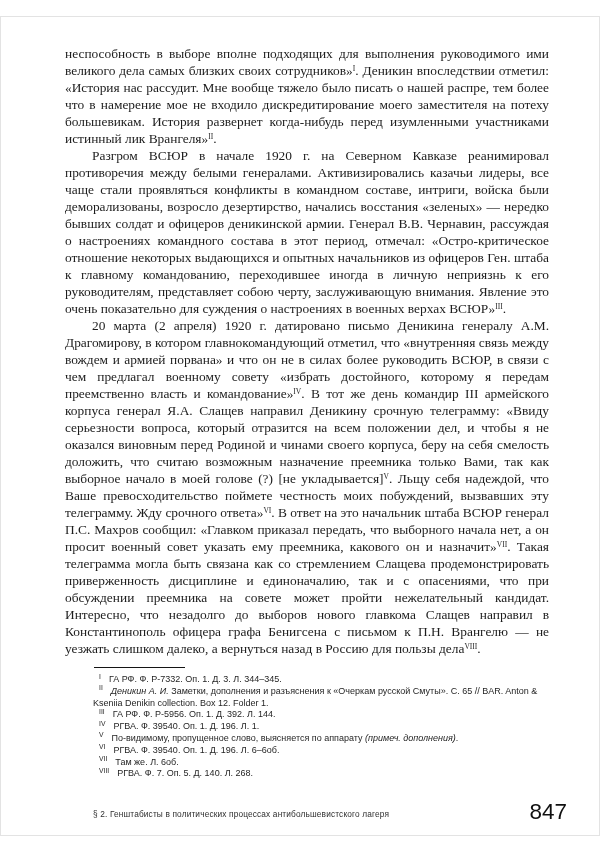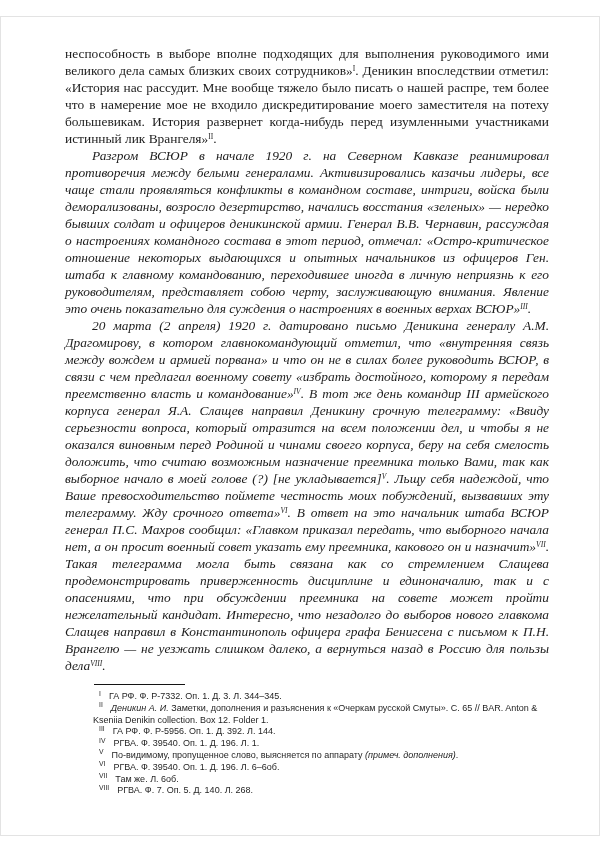--- a/index.html
+++ b/index.html
@@ -19,21 +19,21 @@
     top: 29px;
     width: 484px;
   }
   .body-text {
     color: #1c1c1c;
     font-size: 13.4px;
     line-height: 17px;
     text-align: justify;
   }
   .body-text p { margin: 0; }
-  .body-text p.indent { text-indent: 27px; font-style: italic; }
+  .body-text p.indent { text-indent: 27px; }
   sup.fn-ref {
     font-size: 7.5px;
     line-height: 0;
     vertical-align: baseline;
     position: relative;
     top: -4.5px;
   }
   .footnotes {
     margin-top: 10px;
     margin-left: 28px;
@@ -101,14 +101,18 @@
           <p><sup class="fn-marker">III</sup>ГА РФ. Ф. Р-5956. Оп. 1. Д. 392. Л. 144.</p>
           <p><sup class="fn-marker">IV</sup>РГВА. Ф. 39540. Оп. 1. Д. 196. Л. 1.</p>
           <p><sup class="fn-marker">V</sup>По-видимому, пропущенное слово, выясняется по аппарату <i>(примеч. дополнения)</i>.</p>
           <p><sup class="fn-marker">VI</sup>РГВА. Ф. 39540. Оп. 1. Д. 196. Л. 6–6об.</p>
           <p><sup class="fn-marker">VII</sup>Там же. Л. 6об.</p>
           <p><sup class="fn-marker">VIII</sup>РГВА. Ф. 7. Оп. 5. Д. 140. Л. 268.</p>
         </div>
     </div>
   </div>
 
+  <div class="footer">
+    <span class="footer-title">§ 2. Генштабисты в политических процессах антибольшевистского лагеря</span>
+    <span class="page-num">847</span>
+  </div>
 
 </div>
 
 </body></html>

